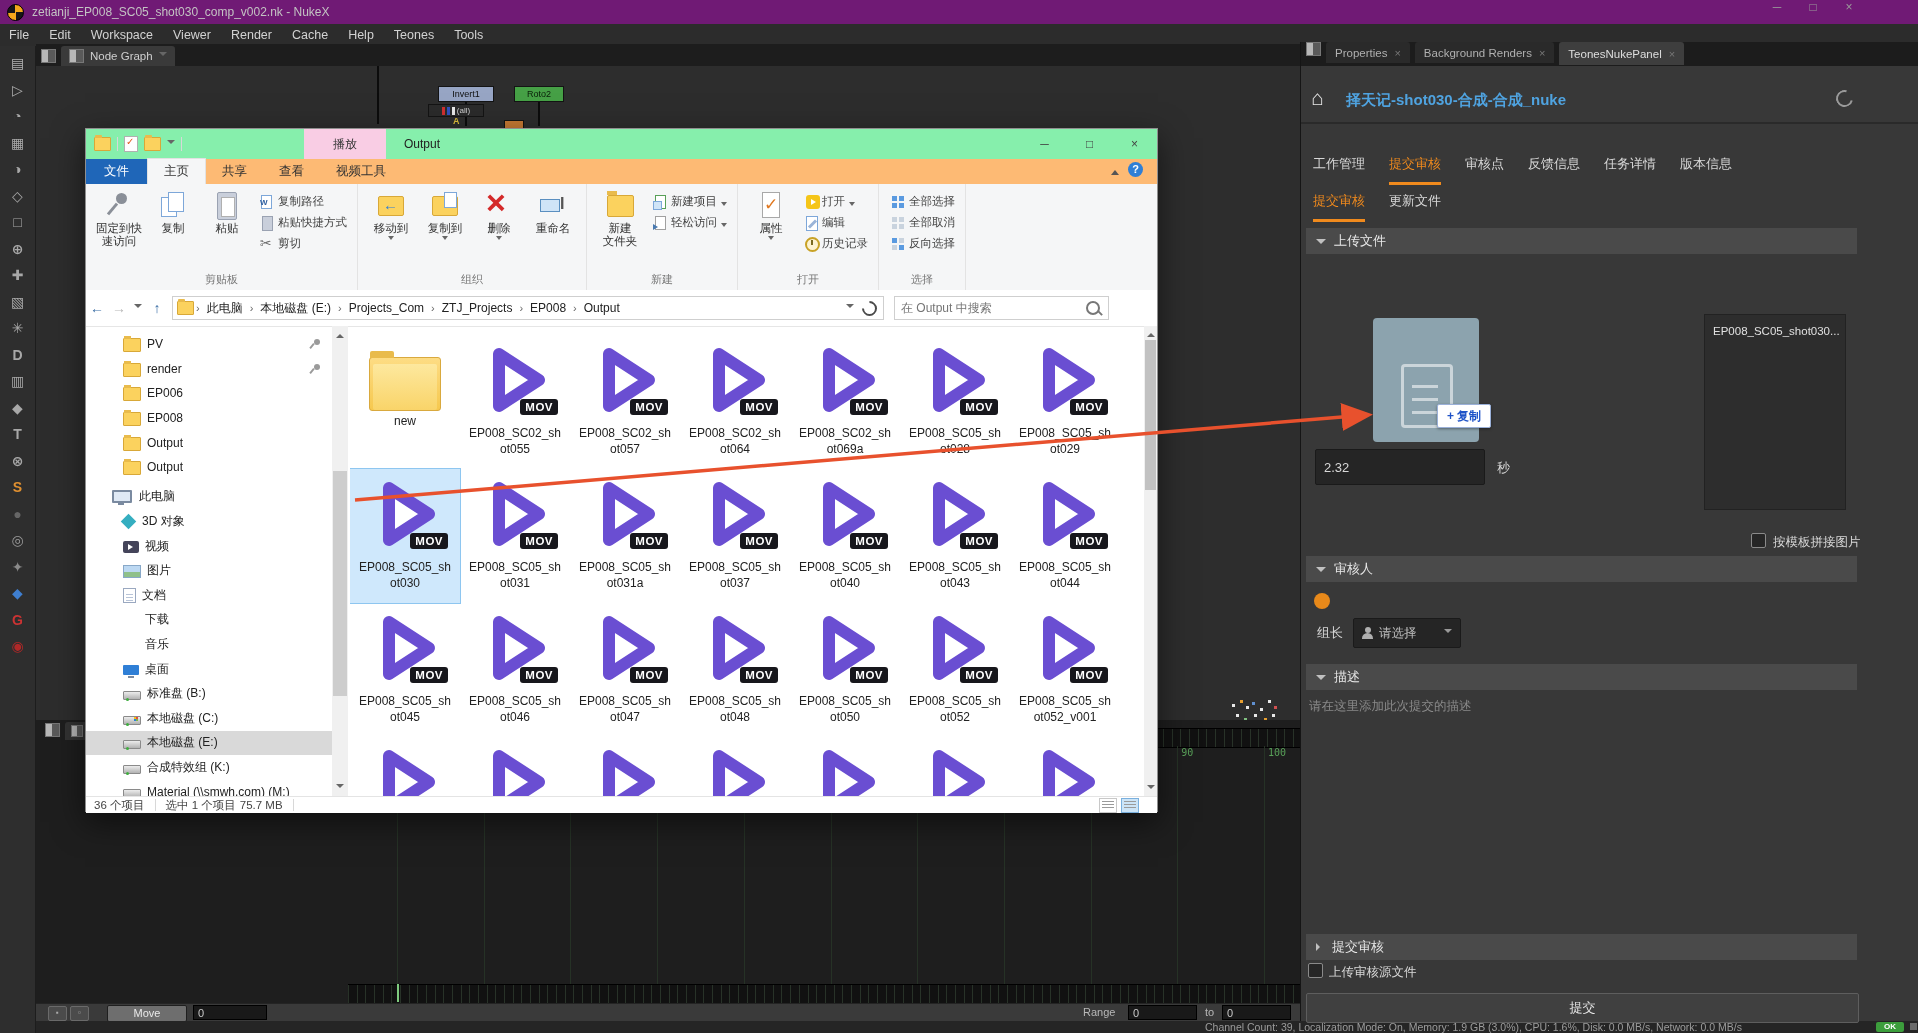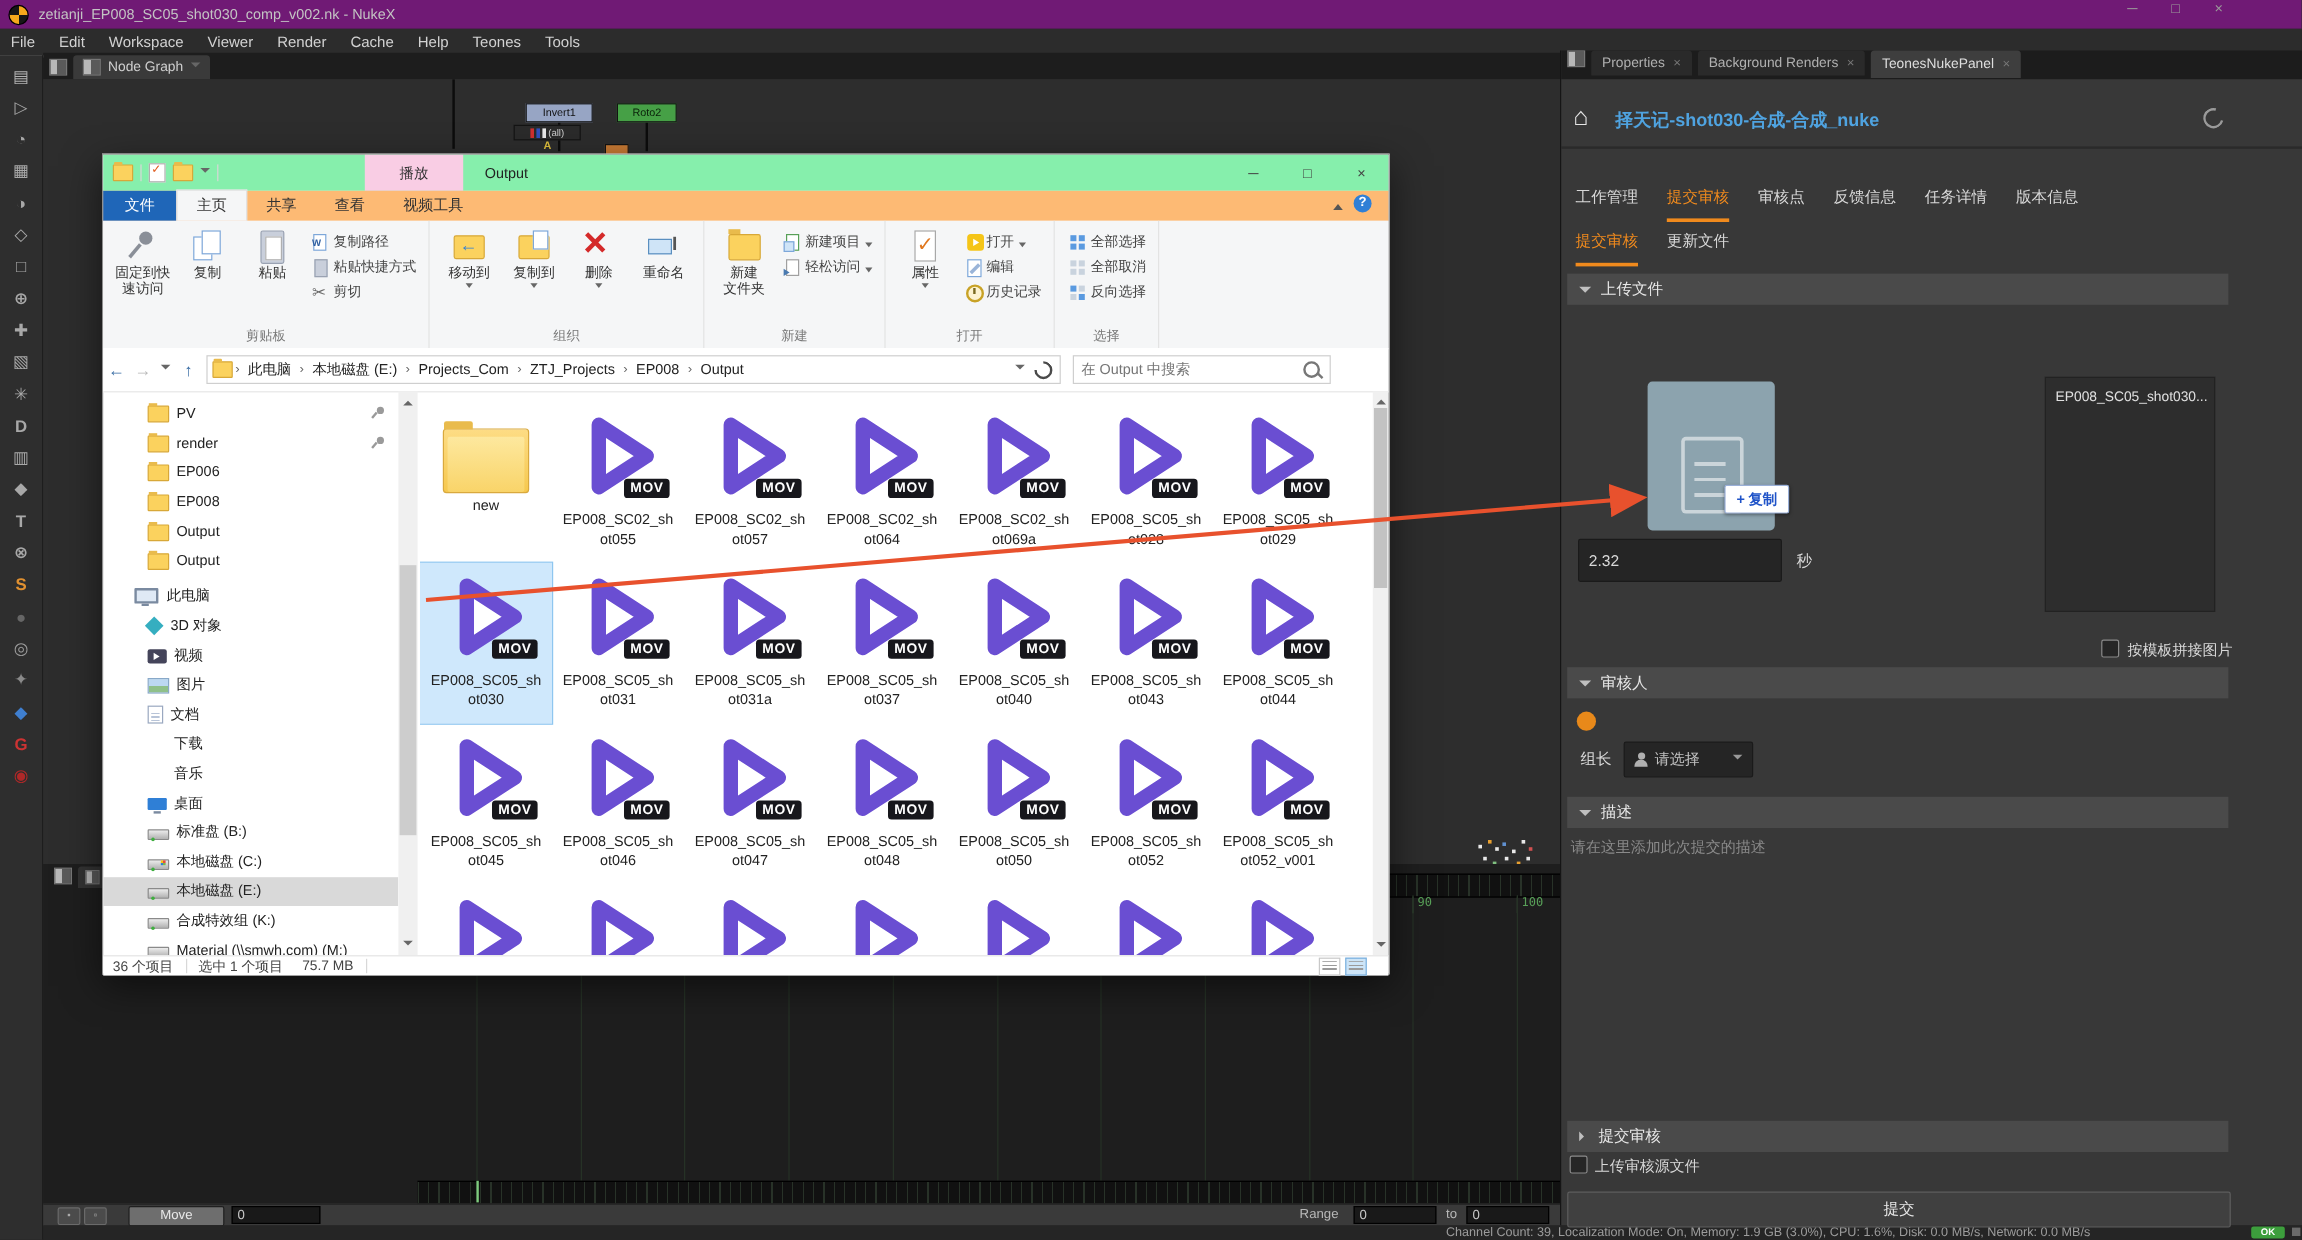--- a/index.html
+++ b/index.html
@@ -864,21 +864,21 @@
       <div id="file-thumb"></div>
       <span class="tri-up" id="fs-up"></span>
       <span class="tri-dn" id="fs-dn"></span>
     </div>
   </div>
 
   <div id="exp-status">
     <span style="margin-left:8px">36 个项目</span>
     <span class="ssep"></span>
     <span>选中 1 个项目</span>
-    <span style="margin-left:16px">75.7 MB</span>
+    <span style="margin-left:4px">75.7 MB</span>
     <span class="ssep"></span>
     <div id="viewicons">
       <div class="vic"></div>
       <div class="vic on"></div>
     </div>
   </div>
 </div>
 
 <div id="rightpanel">
   <div id="ptabbar">

